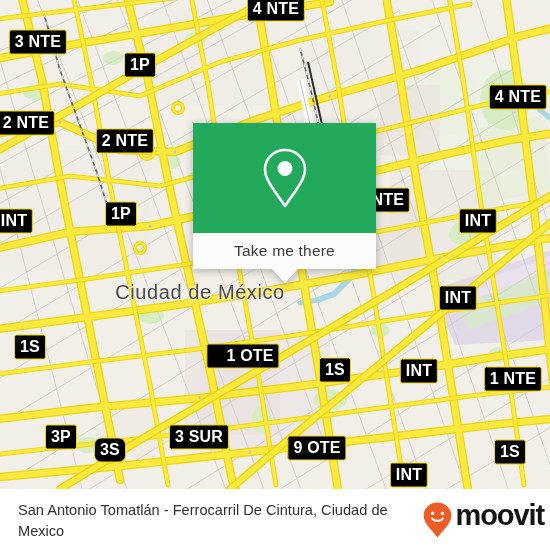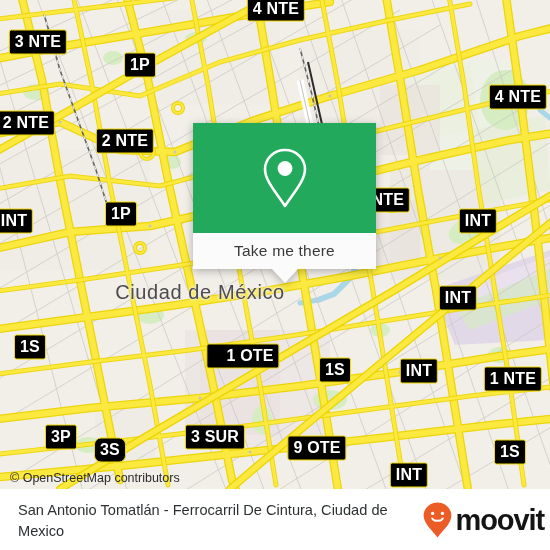--- a/index.html
+++ b/index.html
@@ -115,21 +115,20 @@
   #caption-text {
     flex: 1;
     color: #2e3133;
     font-size: 14.6px;
     line-height: 1.42;
     padding-right: 6px;
     padding-top: 2px;
   }
   #brand {
     display: flex;
-    align-items: center;
     gap: 3px;
     padding-top: 3px;
     flex-shrink: 0;
   }
   #brand-word {
     font-size: 29px;
     font-weight: bold;
     color: #141414;
     letter-spacing: -1.1px;
     line-height: 1;
@@ -352,27 +351,26 @@
         <div class="shield" style="left: 121px; top: 214px;">1P</div>
         <div class="shield" style="left: 478px; top: 221px;">INT</div>
         <div class="shield" style="left: 458px; top: 298px;">INT</div>
         <div class="shield" style="left: 30px; top: 347px;">1S</div>
         <div class="shield" style="left: 243px; top: 356px; padding-left: 19px;">1 OTE</div>
         <div class="shield" style="left: 335px; top: 370px;">1S</div>
         <div class="shield" style="left: 419px; top: 371px;">INT</div>
         <div class="shield" style="left: 513px; top: 379px;">1 NTE</div>
         <div class="shield" style="left: 25px; top: 437px; margin-left: 36px;">3P</div>
         <div class="shield" style="left: 110px; top: 450px; border-radius: 7px;">3S</div>
-        <div class="shield" style="left: 215px; top: 437px;">3 SUR</div>
+        <div class="shield" style="left: 199px; top: 437px;">3 SUR</div>
         <div class="shield" style="left: 317px; top: 448px;">9 OTE</div>
         <div class="shield" style="left: 510px; top: 452px;">1S</div>
         <div class="shield" style="left: 409px; top: 475px;">INT</div>
       </div>
 
-    <div id="attrib">© OpenStreetMap contributors</div>
 
     <div id="popup">
       <div id="popup-green">
         <svg width="52" height="64" viewBox="0 0 52 64">
           <path d="M26 4 C15 4 6 12.6 6 23.2 C6 34 16 45 26 60 C36 45 46 34 46 23.2 C46 12.6 37 4 26 4 Z" fill="none" stroke="#ffffff" stroke-width="2.6" stroke-linejoin="round"></path>
           <circle cx="26" cy="22.5" r="7.4" fill="#ffffff"></circle>
         </svg>
       </div>
       <div id="popup-button">Take me there</div>
       <div id="popup-tail"></div>

